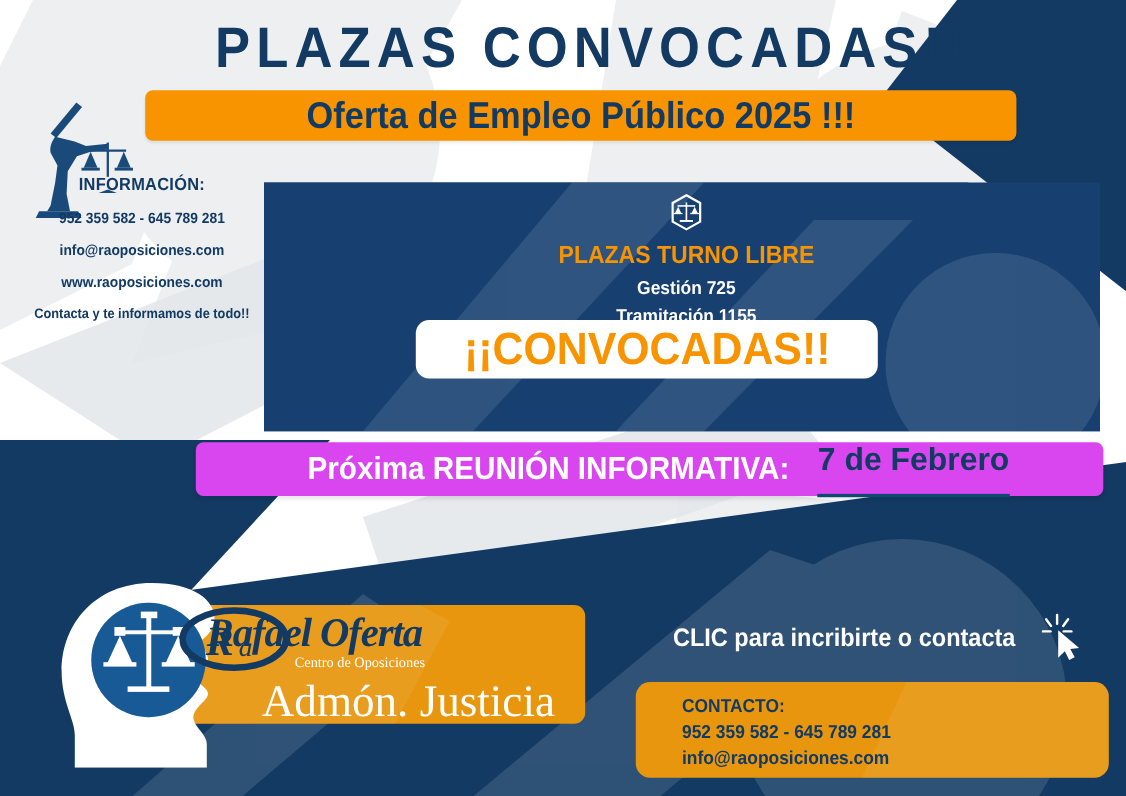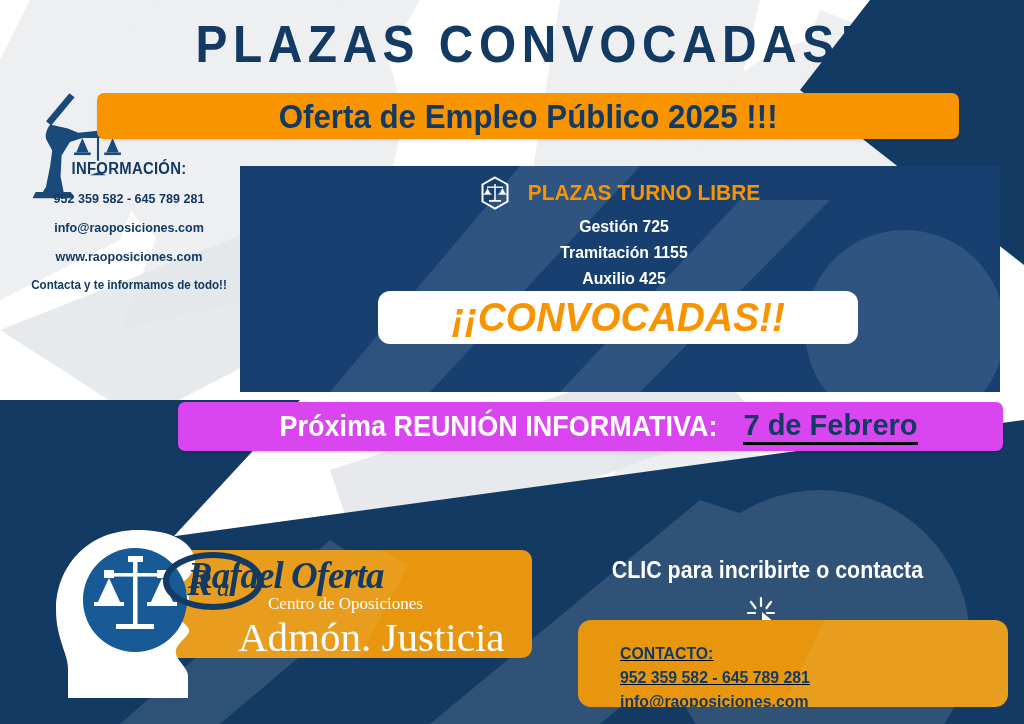--- a/index.html
+++ b/index.html
@@ -33,22 +33,22 @@
     font-weight:bold;
     font-size:52px;
     letter-spacing:6px;
     color:#123a63;
     text-align:center;
     padding-left:24px;
     line-height:1.0;
     transform:scaleX(0.92);
   }
   .subtitle-band {
-    margin:23px auto 0 auto;
-    width:862px;
+    margin:12px auto 0 auto;
+    width:792px;
     background:#f79400;
     border-radius:7px;
     height:46px;
     display:flex;
     align-items:center;
     justify-content:center;
     box-shadow:0 2px 3px rgba(0,0,0,0.08);
   }
   .subtitle-text {
     font-family:"Liberation Sans", sans-serif;
@@ -96,20 +96,21 @@
     padding-top:10px;
   }
   .col { flex:1; text-align:center; }
   .col.left { padding-left:8px; }
   .col-head {
     display:flex;
     align-items:center;
     justify-content:center;
     gap:9px;
     margin-bottom:7px;
+    flex-direction:column;
   }
   .col-title {
     font-weight:bold;
     font-size:22.5px;
     color:#f79400;
     letter-spacing:0px;
     transform:scaleX(0.93);
     white-space:nowrap;
   }
   .col-line {
@@ -119,27 +120,26 @@
     margin-top:6px;
     transform:scaleX(0.93);
     white-space:nowrap;
   }
   .hex-icon { width:30px; height:34px; flex:0 0 auto; }
 
   
   .convocadas-pill {
     position:absolute;
     left:138px; top:125px;
-    width:480px; height:53px;
+    width:420px; height:53px;
     background:#ffffff;
     border-radius:12px;
     display:flex;
     align-items:center;
     justify-content:center;
-    font-style:italic;
   }
   .convocadas-text {
     font-weight:bold;
     font-size:41px;
     color:#f79400;
     letter-spacing:0px;
     transform:scaleX(0.95);
     white-space:nowrap;
   }
 
@@ -160,22 +160,22 @@
     font-weight:bold;
     font-size:29px;
     color:#ffffff;
     transform:scaleX(0.93);
     white-space:nowrap;
   }
   .reunion-date {
     font-weight:bold;
     font-size:29px;
     color:#123a63;
-    border-bottom:3px solid #000000;
-    padding-bottom:0;
+    border-bottom:3px solid #0c4a6e;
+    padding-bottom:14px;
     margin-left:9px;
     white-space:nowrap;
     text-align:center;
   }
 
   
   .logo-group { position:absolute; left:38px; top:528px; width:470px; height:170px; z-index:24; }
   .logo-badge {
     position:absolute;
     left:112px; top:22px;
@@ -201,21 +201,21 @@
     font-size:37px;
     color:#123a63;
     z-index:5;
     letter-spacing:-1px;
     white-space:nowrap;
   }
   .brand-sub {
     position:absolute;
     left:230px; top:66px;
     font-family:"Liberation Serif", serif;
-    font-size:17px;
+    font-size:13px;
     color:#ffffff;
     z-index:5;
     white-space:nowrap;
   }
   .brand-dept {
     position:absolute;
     left:200px; top:85px;
     font-family:"Liberation Serif", serif;
     font-size:41px;
     color:#ffffff;
@@ -225,21 +225,20 @@
   .ra-mark { position:absolute; left:125px; top:22px; width:118px; height:62px; z-index:6; }
 
   
   .cta-row {
     position:absolute;
     left:600px; top:557px;
     display:flex;
     align-items:center;
     gap:12px;
     z-index:24;
-    flex-direction:column;
   }
   .cta-text {
     font-weight:bold;
     font-size:23px;
     color:#ffffff;
     transform:scaleX(0.93);
     white-space:nowrap;
   }
   .cursor-icon { width:40px; height:44px; }
 
@@ -251,21 +250,21 @@
     border-radius:13px;
     z-index:24;
     overflow:hidden;
   }
   .contact-sheen {
     position:absolute; right:-30px; top:-40px;
     width:230px; height:200px;
     background:rgba(255,255,255,0.07);
     transform:rotate(25deg);
   }
-  .contact-inner { position:relative; padding:22px 0 0 42px; z-index:2;text-decoration:underline; }
+  .contact-inner { position:relative; padding:10px 0 0 42px; z-index:2; }
   .contact-line {
     font-weight:bold;
     font-size:17px;
     color:#123a63;
     line-height:1.42;
     transform:scaleX(0.93);
     transform-origin:left center;
     white-space:nowrap;
   }
 </style>

